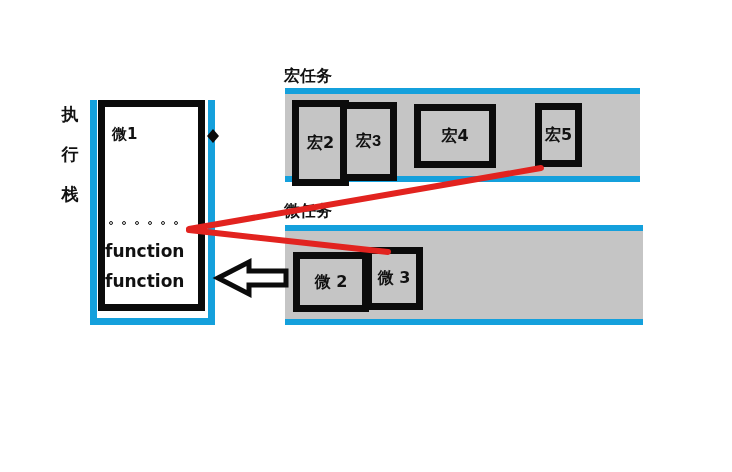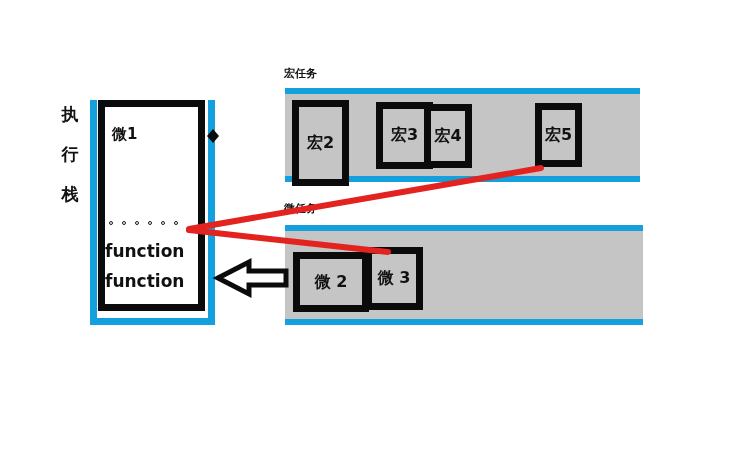--- a/index.html
+++ b/index.html
@@ -56,21 +56,21 @@
     position: absolute; left: 0; width: 100%;
     text-align: left;
     font-size: 17px; font-weight: bold; color: #111;
   }
   .stack-fn.fn1 { top: 134px; }
   .stack-fn.fn2 { top: 164px; }
 
   
   .band-label {
     position: absolute;
-    font-size: 11px; font-weight: bold; color: #111;
+    font-size: 16px; font-weight: bold; color: #111;
   }
   .macro-label { left: 284px; top: 66px; }
   .micro-label { left: 284px; top: 201px; }
 
   .band {
     position: absolute;
     background: var(--band-gray);
     border-top: 6px solid var(--band-blue);
     border-bottom: 6px solid var(--band-blue);
   }
@@ -78,22 +78,22 @@
   .micro-band { left: 285px; top: 225px; width: 358px; height: 100px; }
 
   .task-box {
     position: absolute;
     border: 7px solid #0b0b0b;
     background: var(--band-gray);
     display: flex; align-items: center; justify-content: center;
     font-size: 16px; font-weight: bold; color: #111;
   }
   .macro-2 { left: 292px; top: 100px; width: 57px; height: 86px; }
-  .macro-3 { left: 376px; top: 102px; width: 57px; height: 67px; }
-  .macro-4 { left: 424px; top: 104px; width: 48px; height: 64px; }
+  .macro-3 { left: 340px; top: 102px; width: 57px; height: 79px; font-family: Liberation Mono, monospace; }
+  .macro-4 { left: 414px; top: 104px; width: 82px; height: 64px; }
   .macro-5 { left: 535px; top: 103px; width: 47px; height: 64px; }
   .micro-2 { left: 293px; top: 252px; width: 76px; height: 60px; }
   .micro-3 { left: 365px; top: 247px; width: 58px; height: 63px; }
 
   
   .overlay {
     position: absolute; left: 0; top: 0;
     width: 732px; height: 472px;
     pointer-events: none;
   }

